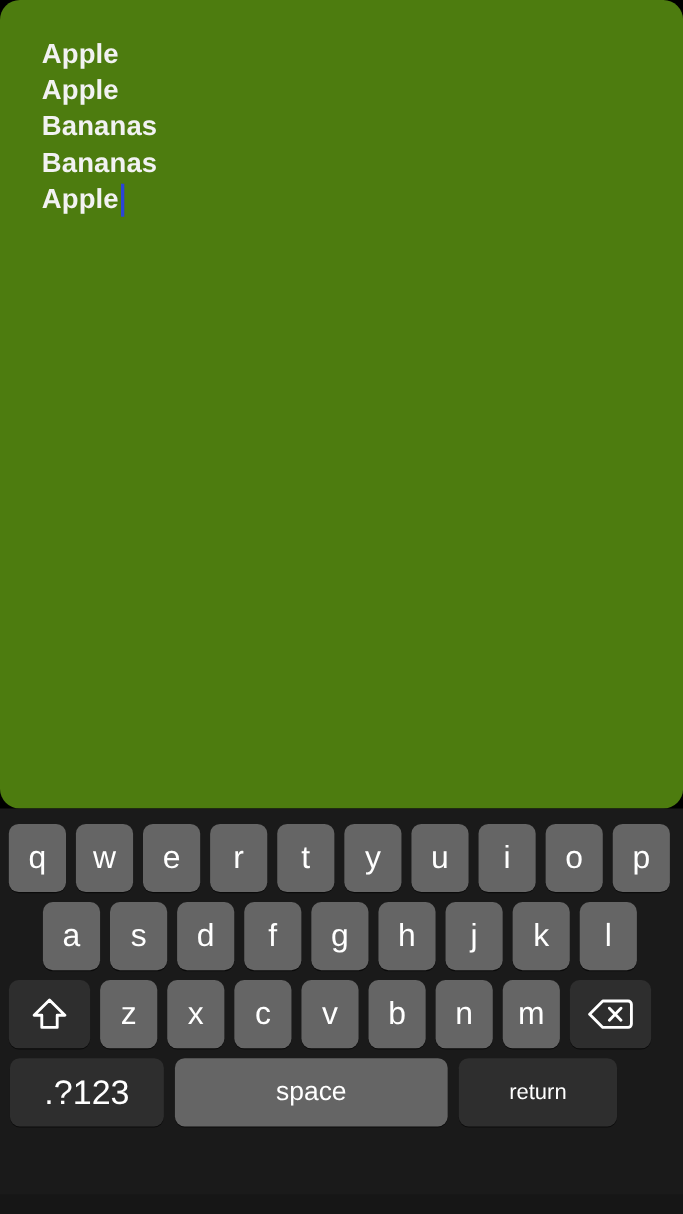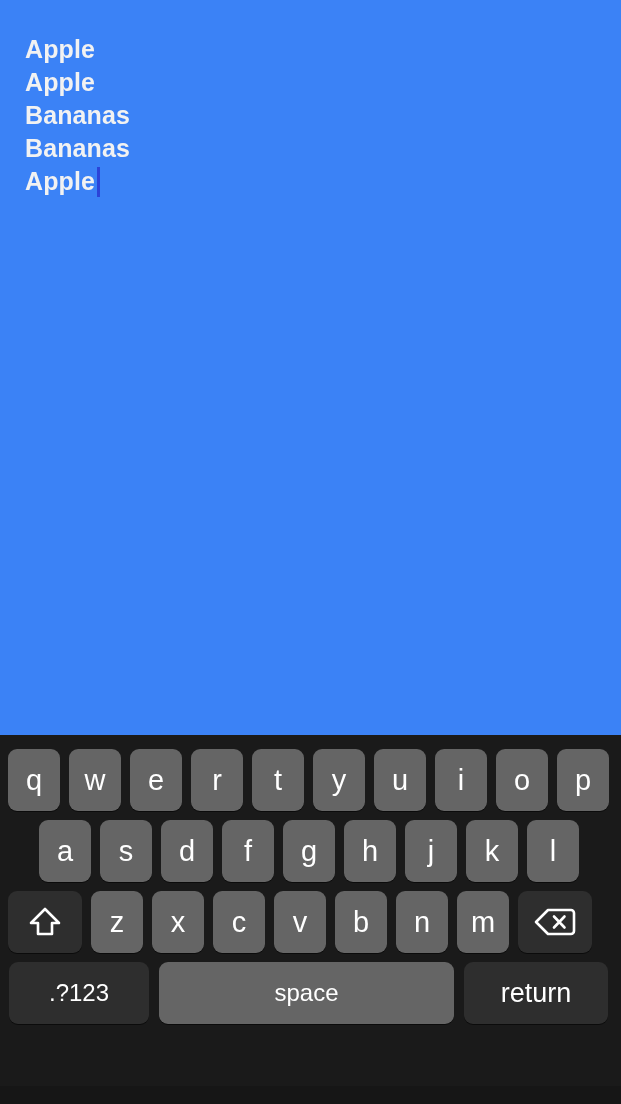--- a/index.html
+++ b/index.html
@@ -22,23 +22,24 @@
     background: #000000;
   }
 
   
   #editor {
     position: absolute;
     left: 0;
     top: 0;
     width: 621px;
     height: 735px;
-    background: #3b82f6;
+    background: #4d7c0f;
     box-sizing: border-box;
-    padding: 33px 0 0 25px;
+    padding: 33px 0 0 38px;
+    border-radius: 18px;
   }
   .doc-line {
     display: flex;
     align-items: center;
     height: 33px;
     color: #f2f2f2;
     font-size: 25px;
     font-weight: bold;
     line-height: 33px;
     letter-spacing: 0.1px;
@@ -90,23 +91,23 @@
     line-height: 1;
     user-select: none;
     box-shadow: 0 1px 0 rgba(0,0,0,0.55);
   }
   .key.letter { width: 52px; }
   .key.dark {
     background: #2e2e2e;
   }
   .key.shift   { width: 74px; }
   .key.delete  { width: 74px; }
-  .key.numeric { width: 140px; font-size: 24px; }
-  .key.space   { width: 295px; font-size: 24px; background: #656565; }
-  .key.return  { width: 144px; font-size: 27px; }
+  .key.numeric { width: 140px; font-size: 31px; }
+  .key.space   { width: 248px; font-size: 24px; background: #656565; }
+  .key.return  { width: 144px; font-size: 20px; }
 
   .key svg { display: block; }
 
   
   #bottom-strip {
     position: absolute;
     left: 0;
     top: 1086px;
     width: 621px;
     height: 18px;

